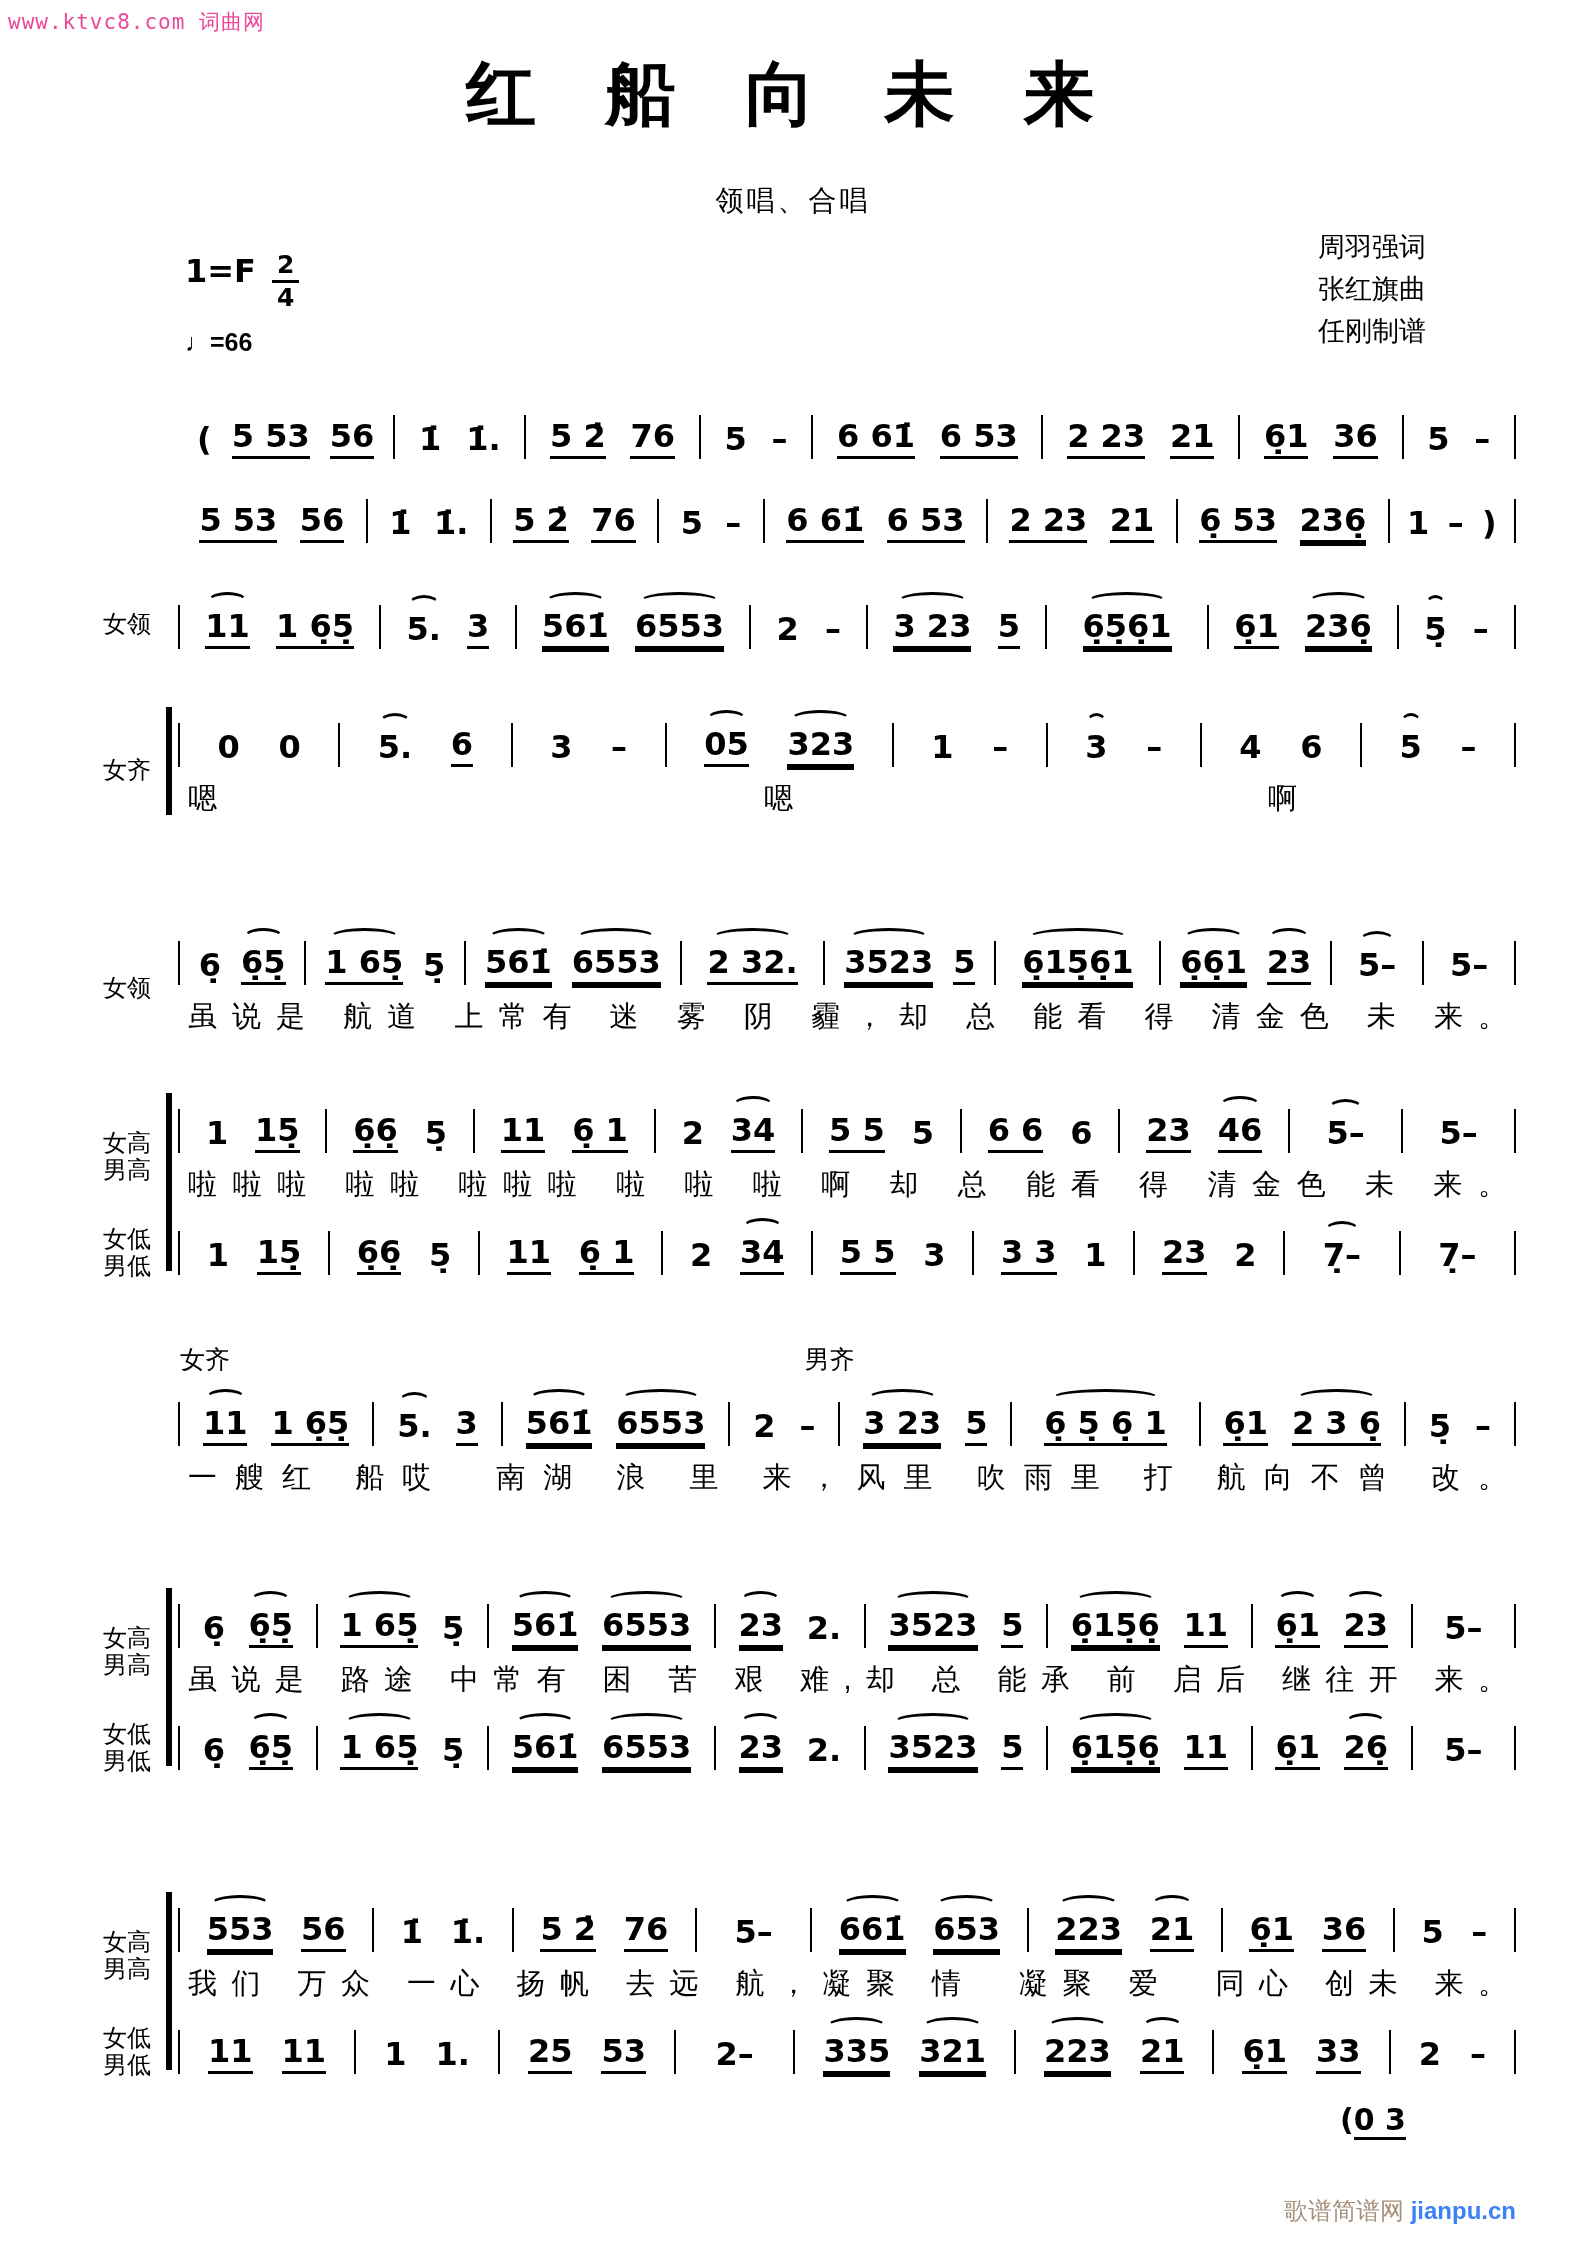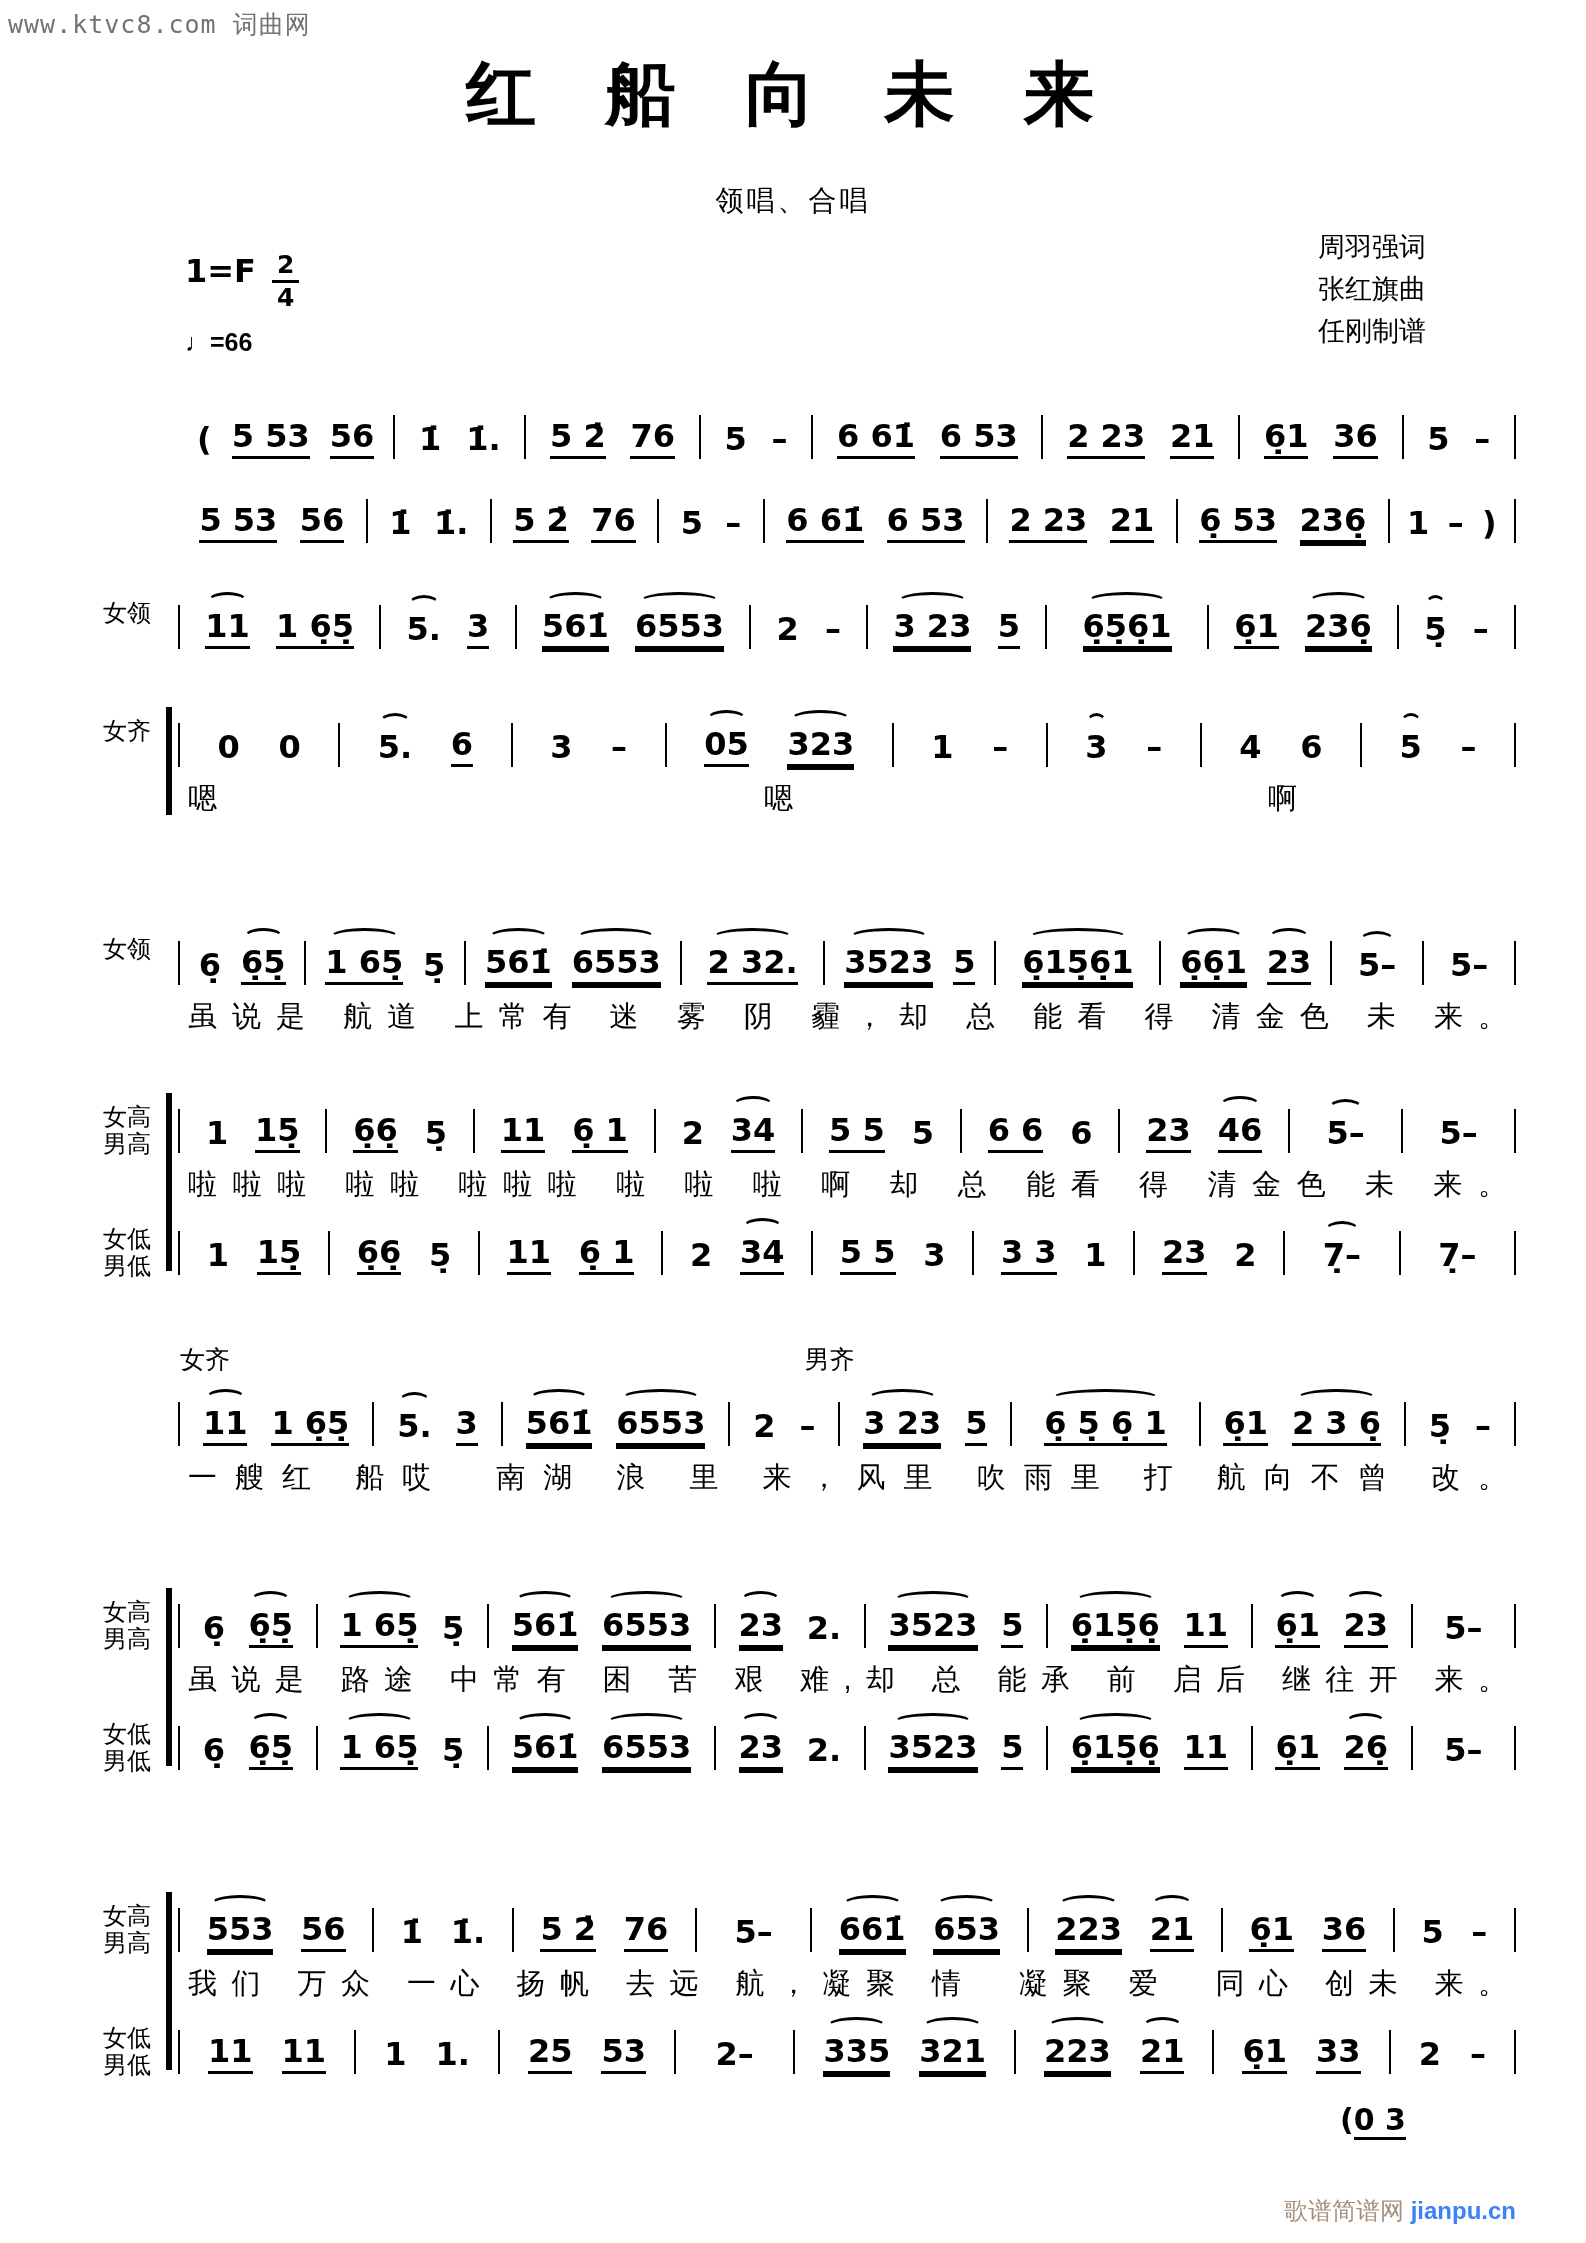--- a/index.html
+++ b/index.html
@@ -1,18 +1,18 @@
 <!DOCTYPE html>
 <html><head>
 <meta charset="utf-8">
 <style>
   html,body{margin:0;padding:0}
   body{width:1586px;height:2243px;background:#fff;color:#000;position:relative;overflow:hidden;
        font-family:"Liberation Sans",sans-serif}
-  .wm-top{position:absolute;top:8px;left:8px;font-size:25px;color:#737373;
+  .wm-top{position:absolute;top:8px;left:8px;font-size:21px;color:#ec4899;
           font-family:"DejaVu Sans Mono",monospace;letter-spacing:1px}
   .title{text-align:center;margin:0;padding-top:48px;font-size:70px;font-weight:bold;
          font-family:"Liberation Serif",serif;letter-spacing:26px}
   .subtitle{text-align:center;margin-top:40px;font-size:28px;letter-spacing:3px}
   .meta-row{display:flex;justify-content:space-between;align-items:flex-start;
             padding:6px 160px 0 185px}
   .keyblock{margin-top:26px}
   .keysig{font-size:32px;font-weight:bold;font-family:"DejaVu Sans",sans-serif;display:flex;align-items:flex-start}
   .frac{display:inline-flex;flex-direction:column;text-align:center;font-size:25px;line-height:1.05;margin-left:16px}
   .frac .ft{border-bottom:3px solid #000;padding:0 5px 2px}
@@ -23,21 +23,21 @@
   .block{}
   .toplabels{display:flex;padding-left:92px;font-size:25px;margin-bottom:4px}
   .toplabels .mid{margin-left:43%}
   .pickup{text-align:right;padding-right:110px;font-size:30px;font-weight:bold;
           font-family:"DejaVu Sans",sans-serif;margin-bottom:2px}
   .pickup .pu1{border-bottom:3px solid #000}
   .group{}
   .group.bracketed{position:relative}
   .group.bracketed::before{content:"";position:absolute;left:78px;top:6px;bottom:8px;width:6px;background:#000}
   .sysrow{display:flex}
-  .vlabel{flex:0 0 78px;display:flex;flex-direction:column;
+  .vlabel{flex:0 0 78px;display:flex;flex-direction:column;justify-content:center;
           font-size:24px;line-height:27px;text-align:center;padding-top:16px}
   .syscontent{flex:1;padding-left:12px}
   .notes-line{display:flex;align-items:flex-end;padding-top:22px;font-weight:bold;font-size:32px;
               font-family:"DejaVu Sans",sans-serif}
   .measure{flex:1 1 auto;display:flex;justify-content:space-evenly;align-items:flex-end;padding:0 5px;gap:6px}
   .tk{position:relative;display:inline-block;line-height:1.15;white-space:pre;padding-bottom:1px}
   .u1{border-bottom:3px solid #000}
   .u2{border-bottom:3px solid #000}
   .u2::after{content:"";position:absolute;left:0;right:0;bottom:-6px;height:3px;background:#000}
   .arc::before{content:"";position:absolute;left:6%;right:6%;top:-16px;height:13px;

